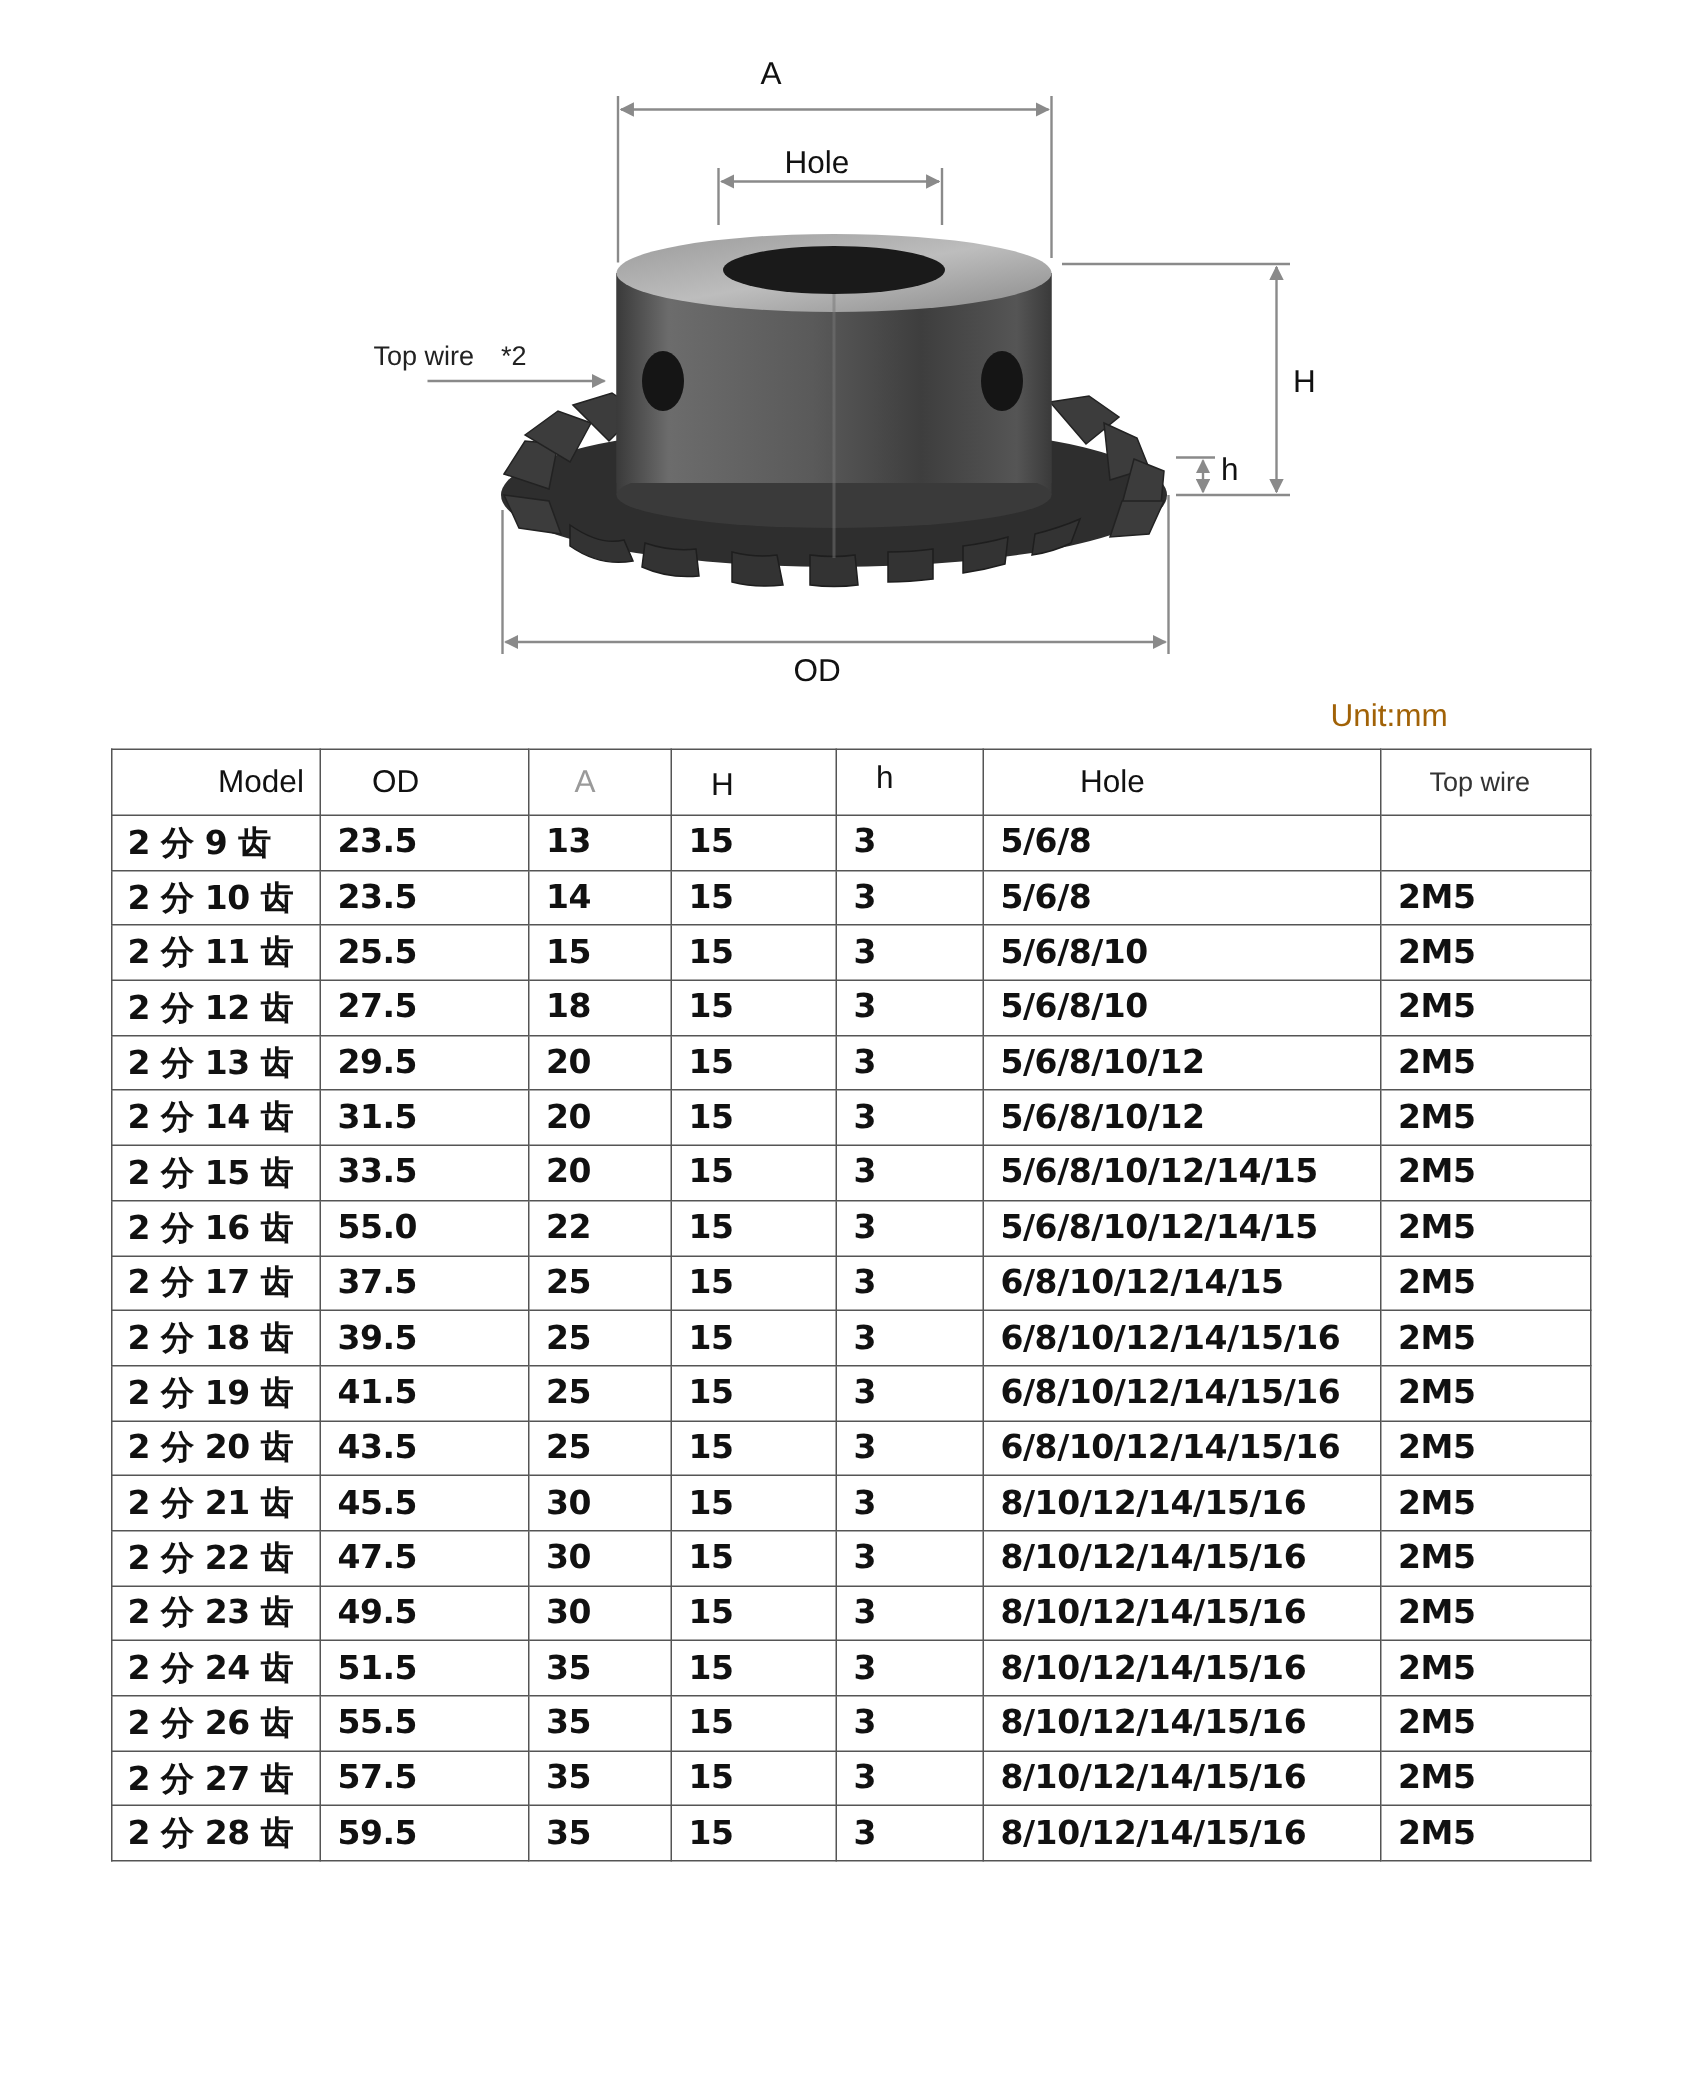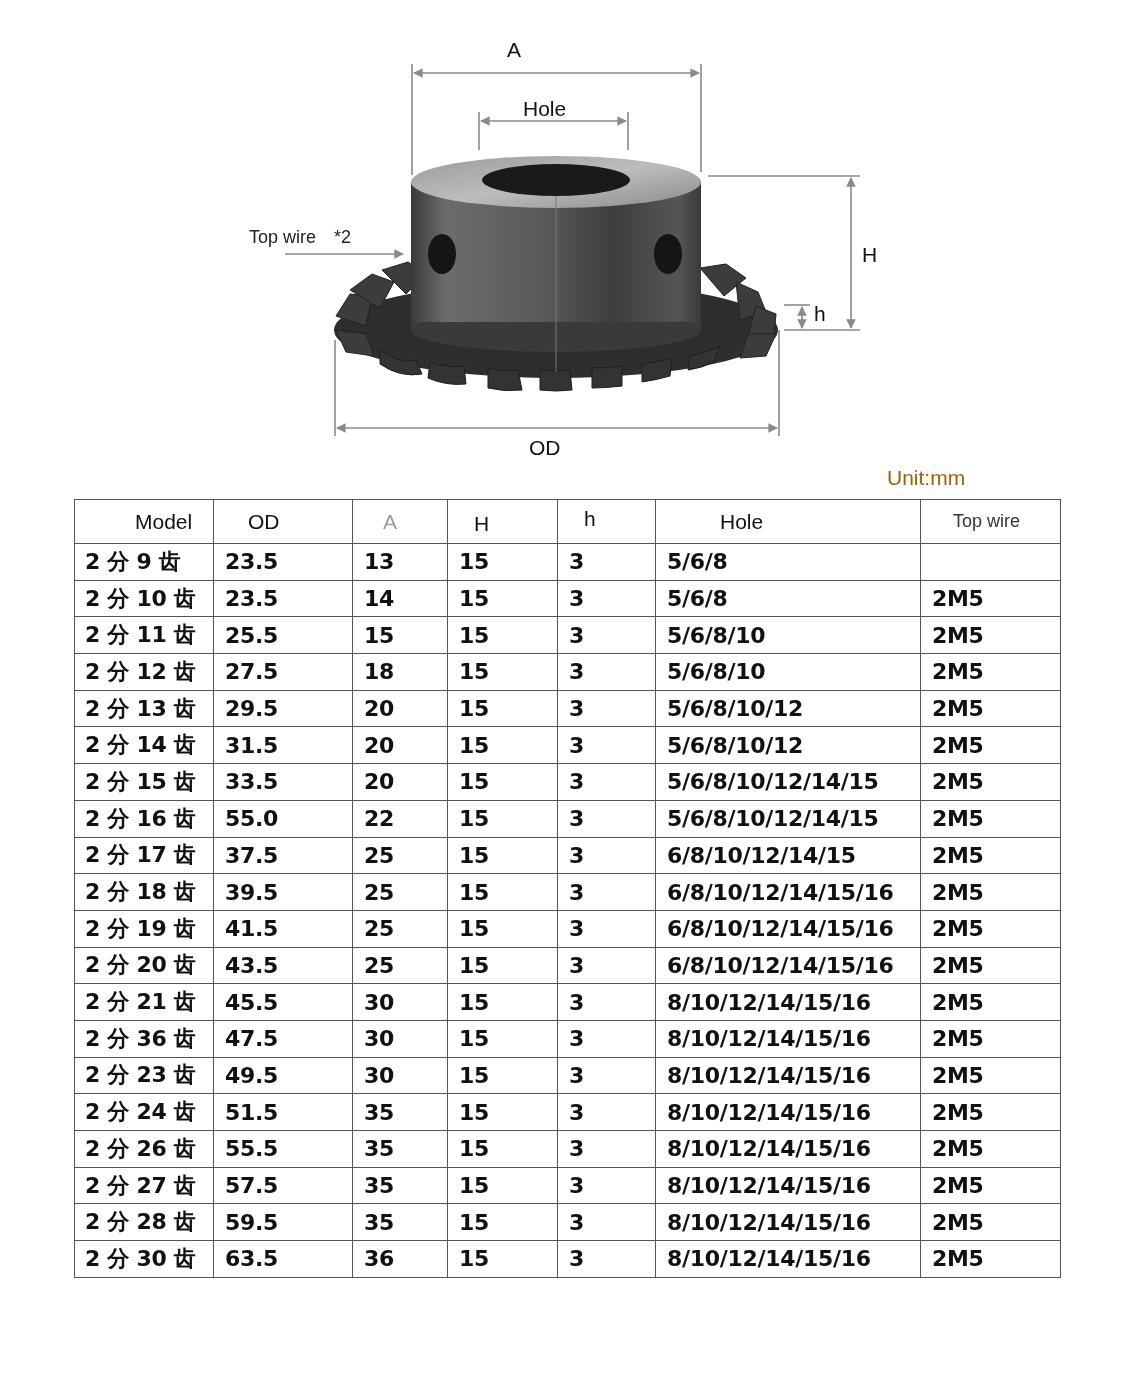--- a/index.html
+++ b/index.html
@@ -16,21 +16,21 @@
 
     
     #spec-table { position: absolute; left: 74px; top: 499px; border-collapse: collapse;
                   table-layout: fixed; width: 986px; }
     #spec-table th, #spec-table td { border: 1.6px solid #555; padding: 0; height: 36px;
                   white-space: nowrap; overflow: hidden; }
     #spec-table th { height: 37px; font-weight: normal; font-size: 21px; color: #111; }
     #spec-table td { font-weight: bold; font-size: 22px; color: #111; padding-left: 11px;
                   font-family: "DejaVu Sans", "Liberation Sans", sans-serif; letter-spacing: -0.3px; }
     #spec-table td.model { padding-left: 10px; font-size: 22px; }
-    #spec-table th.h-model { text-align: left; padding-left: 60px; }
+    #spec-table th.h-model { text-align: center; padding-left: 60px; }
     #spec-table th.h-od { text-align: left; padding-left: 34px; }
     #spec-table th.h-a { text-align: left; padding-left: 30px; color: #9a9a9a; }
     #spec-table th.h-H { text-align: left; padding-left: 26px; padding-top: 4px; }
     #spec-table th.h-h { text-align: left; padding-left: 26px; padding-bottom: 6px; }
     #spec-table th.h-hole { text-align: left; padding-left: 64px; }
     #spec-table th.h-top { text-align: left; padding-left: 32px; font-size: 18px; color: #333; }
     #spec-table tr.data-row td { height: 35.7px; }
   </style>
 </head>
 <body>
@@ -260,21 +260,21 @@
       <tr class="data-row">
         <td class="model">2 分 21 齿</td>
         <td>45.5</td>
         <td>30</td>
         <td>15</td>
         <td>3</td>
         <td>8/10/12/14/15/16</td>
         <td>2M5</td>
       </tr>
       <tr class="data-row">
-        <td class="model">2 分 36 齿</td>
+        <td class="model">2 分 22 齿</td>
         <td>47.5</td>
         <td>30</td>
         <td>15</td>
         <td>3</td>
         <td>8/10/12/14/15/16</td>
         <td>2M5</td>
       </tr>
       <tr class="data-row">
         <td class="model">2 分 23 齿</td>
         <td>49.5</td>
@@ -313,23 +313,14 @@
       </tr>
       <tr class="data-row">
         <td class="model">2 分 28 齿</td>
         <td>59.5</td>
         <td>35</td>
         <td>15</td>
         <td>3</td>
         <td>8/10/12/14/15/16</td>
         <td>2M5</td>
       </tr>
-      <tr class="data-row">
-        <td class="model">2 分 30 齿</td>
-        <td>63.5</td>
-        <td>36</td>
-        <td>15</td>
-        <td>3</td>
-        <td>8/10/12/14/15/16</td>
-        <td>2M5</td>
-      </tr>
     </tbody>
 </table>
 
 </body></html>

